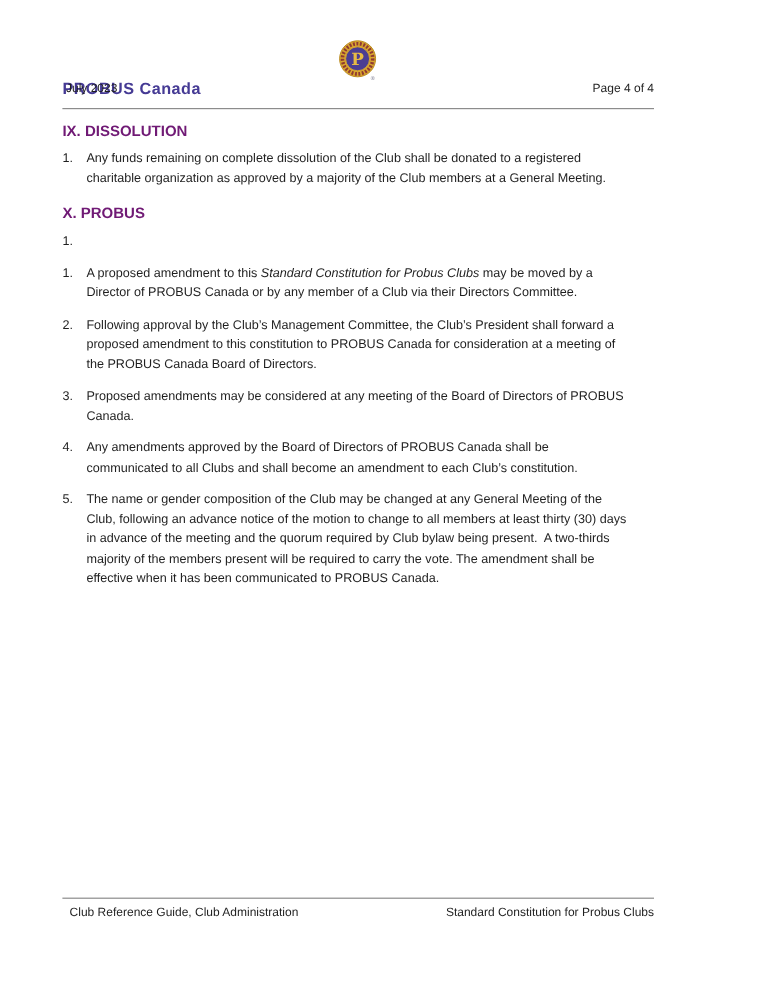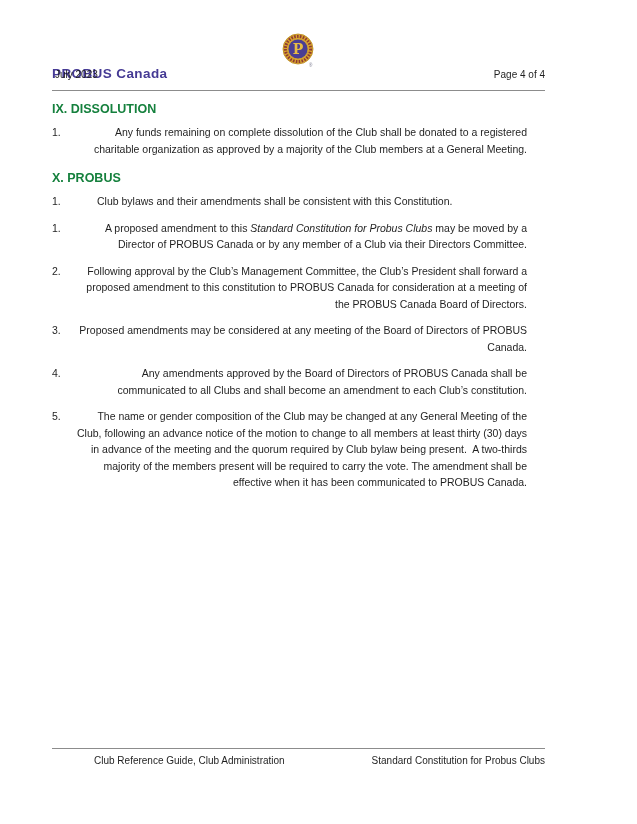--- a/index.html
+++ b/index.html
@@ -33,35 +33,35 @@
     font-size:13.5px;font-weight:bold;
     letter-spacing:.4px;color:var(--brand-purple);
   }
   .header-date{position:absolute;top:69px;left:55px;font-size:10px;}
   .page-indicator{position:absolute;top:69px;right:92px;font-size:10px;}
   .header-rule{position:absolute;top:90px;left:52px;right:92px;border-top:1px solid var(--rule);}
   
   .content{position:absolute;top:102px;left:52px;width:493px;}
   .section-heading{
     margin:14px 0 8px 0;
-    font-size:12.5px;font-weight:bold;line-height:14px;color:#15803d;
+    font-size:12.5px;font-weight:bold;line-height:14px;color:#701a75;
   }
   section:first-child .section-heading{margin-top:0;}
   .list-item{
     display:flex;align-items:flex-start;
     margin:0 0 10px 0;
     font-size:10.5px;line-height:16.5px;
   }
   .item-number{flex:0 0 20px;}
   .list-item.wide .item-number{flex:0 0 45px;}
-  .item-text{flex:0 1 auto;max-width:455px;white-space:pre-wrap;text-align:right;}
+  .item-text{flex:0 1 auto;max-width:455px;white-space:pre-wrap;}
   .item-text .italic{font-style:italic;}
   
   .footer-rule{position:absolute;top:748px;left:52px;right:92px;border-top:1px solid var(--rule);}
-  .footer-left{position:absolute;top:755px;left:58px;font-size:10px;margin-left:36px;}
+  .footer-left{position:absolute;top:755px;left:58px;font-size:10px;}
   .footer-right{position:absolute;top:755px;right:92px;font-size:10px;}
 </style>
 </head>
 <body>
 
 <div class="page">
 
   <svg class="logo-badge" viewBox="0 0 32 34" xmlns="http://www.w3.org/2000/svg">
     <circle class="badge-outer" cx="16" cy="16" r="15"></circle>
     <circle class="badge-ring" cx="16" cy="16" r="12.6"></circle>
@@ -80,21 +80,20 @@
         <h2 class="section-heading">IX. DISSOLUTION</h2>
         <div class="list-item">
           <span class="item-number">1.</span>
           <span class="item-text"><span>Any funds remaining on complete dissolution of the Club shall be donated to a registered charitable organization as approved by a majority of the Club members at a General Meeting.</span></span>
         </div>
       </section>
       <section>
         <h2 class="section-heading">X. PROBUS</h2>
         <div class="list-item wide">
           <span class="item-number">1.</span>
-          <span class="item-text"><span>Club bylaws and their amendments shall be consistent with this Constitution.</span></span>
         </div>
       </section>
       <section>
         <div class="list-item">
           <span class="item-number">1.</span>
           <span class="item-text"><span>A proposed amendment to this </span><span class="italic">Standard Constitution for Probus Clubs</span><span> may be moved by a Director of PROBUS Canada or by any member of a Club via their Directors Committee.</span></span>
         </div>
         <div class="list-item">
           <span class="item-number">2.</span>
           <span class="item-text"><span>Following approval by the Club’s Management Committee, the Club’s President shall forward a proposed amendment to this constitution to PROBUS Canada for consideration at a meeting of the PROBUS Canada Board of Directors.</span></span>

